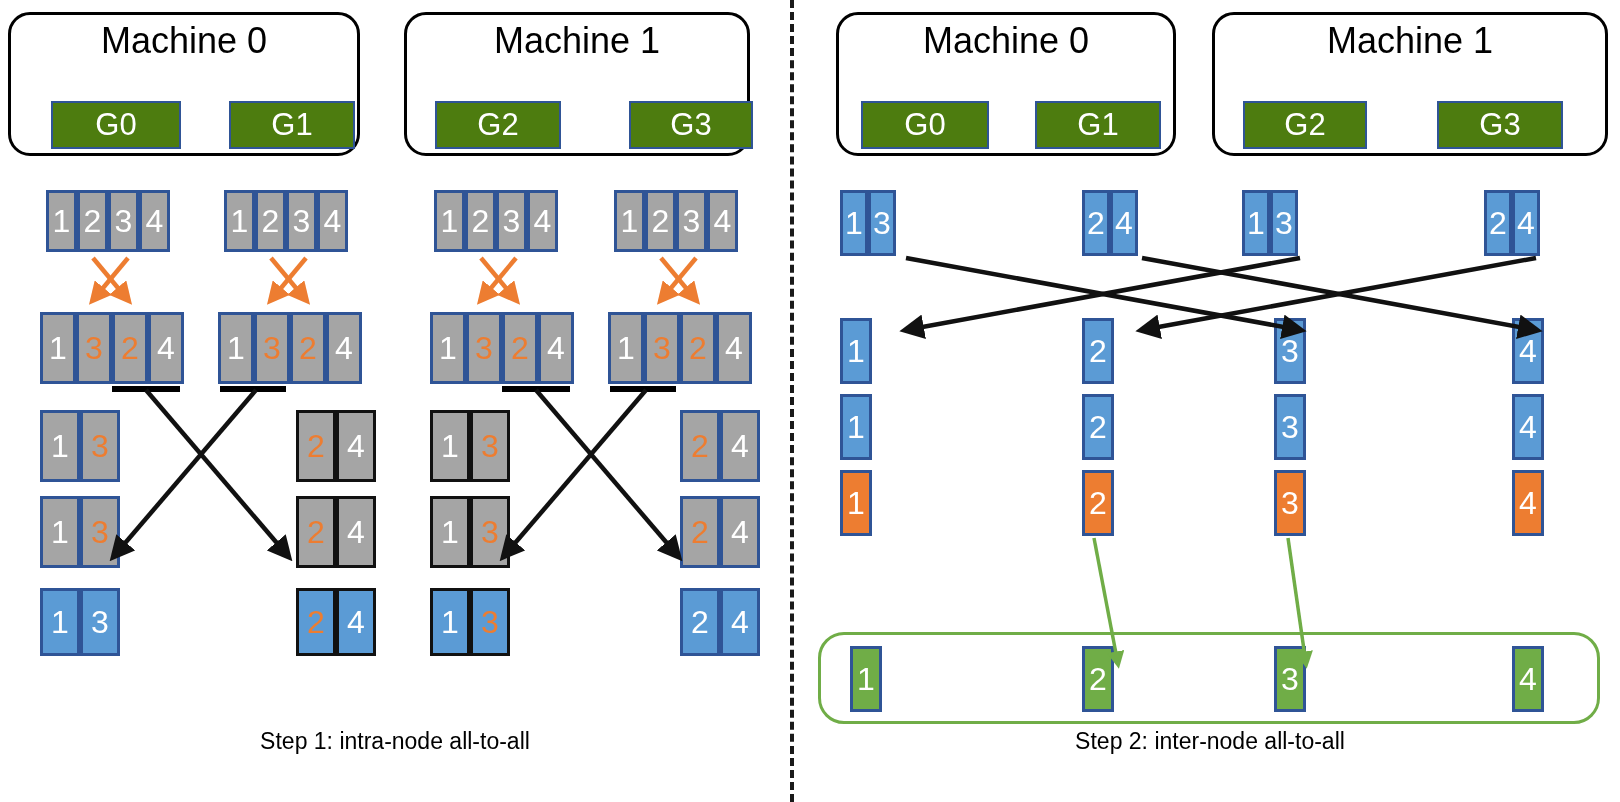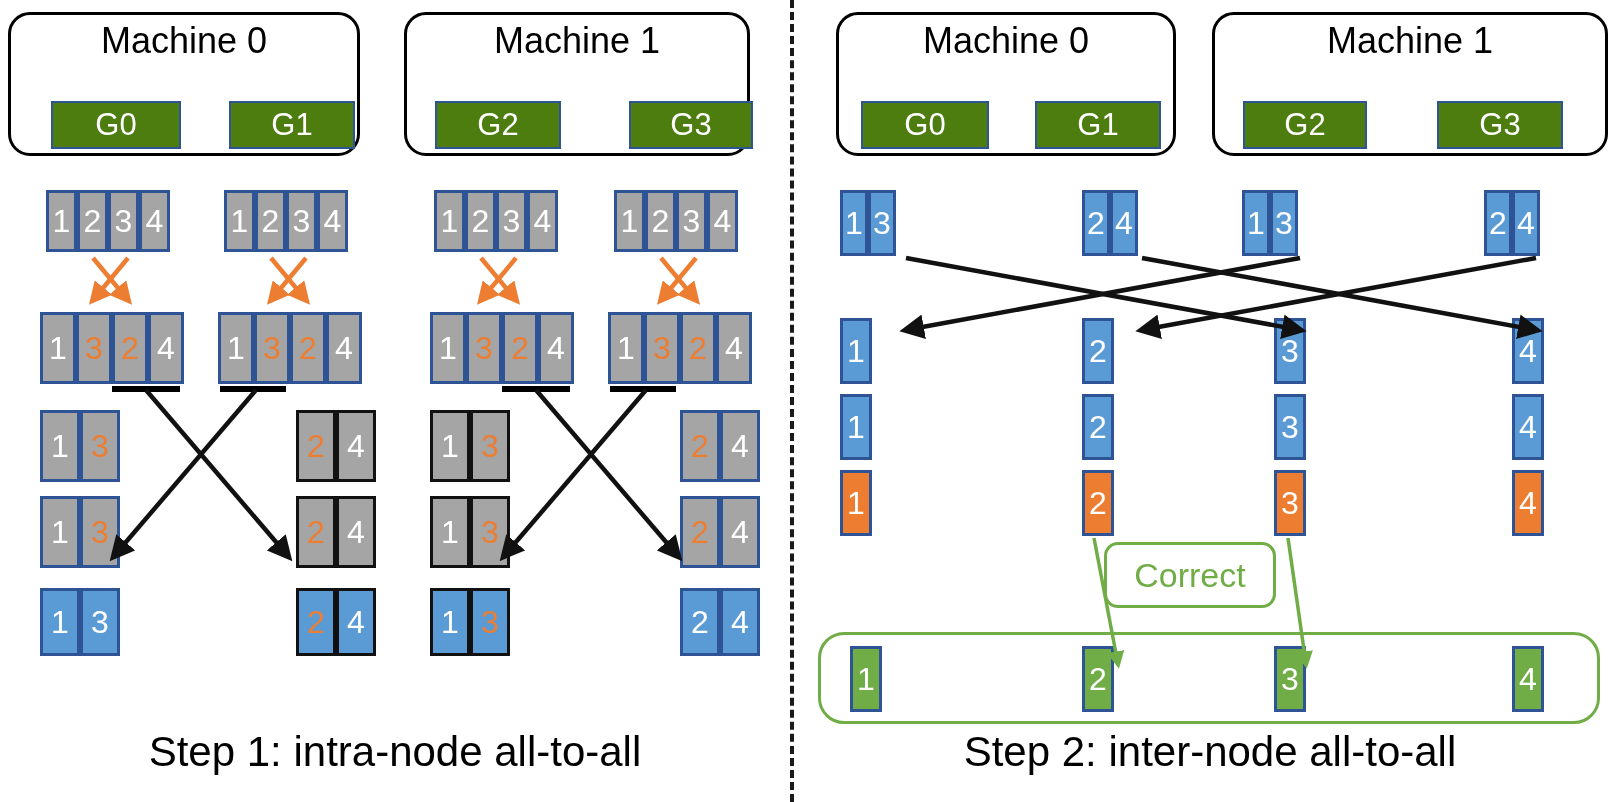--- a/index.html
+++ b/index.html
@@ -23,21 +23,21 @@
   .c-orange{background:#ED7D31;}
   .c-green{background:#70AD47;}
   .b-navy{border:3px solid #2F5496;}
   .b-black{border:3px solid #111111;}
   .t-white{color:#FFFFFF;}
   .t-orange{color:#ED7D31;}
 
   
   .underbar{position:absolute;background:#000;height:6px;}
   .divider{position:absolute;top:0;bottom:0;width:0;border-left:4px dashed #1a1a1a;}
-  .caption{position:absolute;text-align:center;font-size:42px;color:#000;}
+  .caption{position:absolute;text-align:center;font-size:23px;color:#000;}
   .correct-box{position:absolute;border:3px solid #70AD47;border-radius:14px;background:#fff;
                display:flex;align-items:center;justify-content:center;color:#70AD47;font-size:34px;
                box-sizing:border-box;}
   .green-pill{position:absolute;border:3px solid #70AD47;border-radius:26px;background:transparent;
               box-sizing:border-box;}
   svg.ov{position:absolute;left:0;top:0;width:1620px;height:802px;overflow:visible;pointer-events:none;}
 </style>
 </head>
 <body>
 
@@ -202,21 +202,20 @@
   <div class="cell c-blue b-navy t-white" style="position:absolute;left:840px;top:394px;width:32px;height:66px;">1</div>
   <div class="cell c-blue b-navy t-white" style="position:absolute;left:1082px;top:394px;width:32px;height:66px;">2</div>
   <div class="cell c-blue b-navy t-white" style="position:absolute;left:1274px;top:394px;width:32px;height:66px;">3</div>
   <div class="cell c-blue b-navy t-white" style="position:absolute;left:1512px;top:394px;width:32px;height:66px;">4</div>
 
   <div class="cell c-orange b-navy t-white" style="position:absolute;left:840px;top:470px;width:32px;height:66px;">1</div>
   <div class="cell c-orange b-navy t-white" style="position:absolute;left:1082px;top:470px;width:32px;height:66px;">2</div>
   <div class="cell c-orange b-navy t-white" style="position:absolute;left:1274px;top:470px;width:32px;height:66px;">3</div>
   <div class="cell c-orange b-navy t-white" style="position:absolute;left:1512px;top:470px;width:32px;height:66px;">4</div>
 
-  <div class="correct-box" style="left:1104px;top:542px;width:172px;height:66px;">Correct</div>
 
   <div class="green-pill" style="left:818px;top:632px;width:782px;height:92px;"></div>
 
   <div class="cell c-green b-navy t-white" style="position:absolute;left:850px;top:646px;width:32px;height:66px;">1</div>
   <div class="cell c-green b-navy t-white" style="position:absolute;left:1082px;top:646px;width:32px;height:66px;">2</div>
   <div class="cell c-green b-navy t-white" style="position:absolute;left:1274px;top:646px;width:32px;height:66px;">3</div>
   <div class="cell c-green b-navy t-white" style="position:absolute;left:1512px;top:646px;width:32px;height:66px;">4</div>
 
   <div class="caption" style="left:800px;top:728px;width:820px;">Step 2: inter-node all-to-all</div>
 

